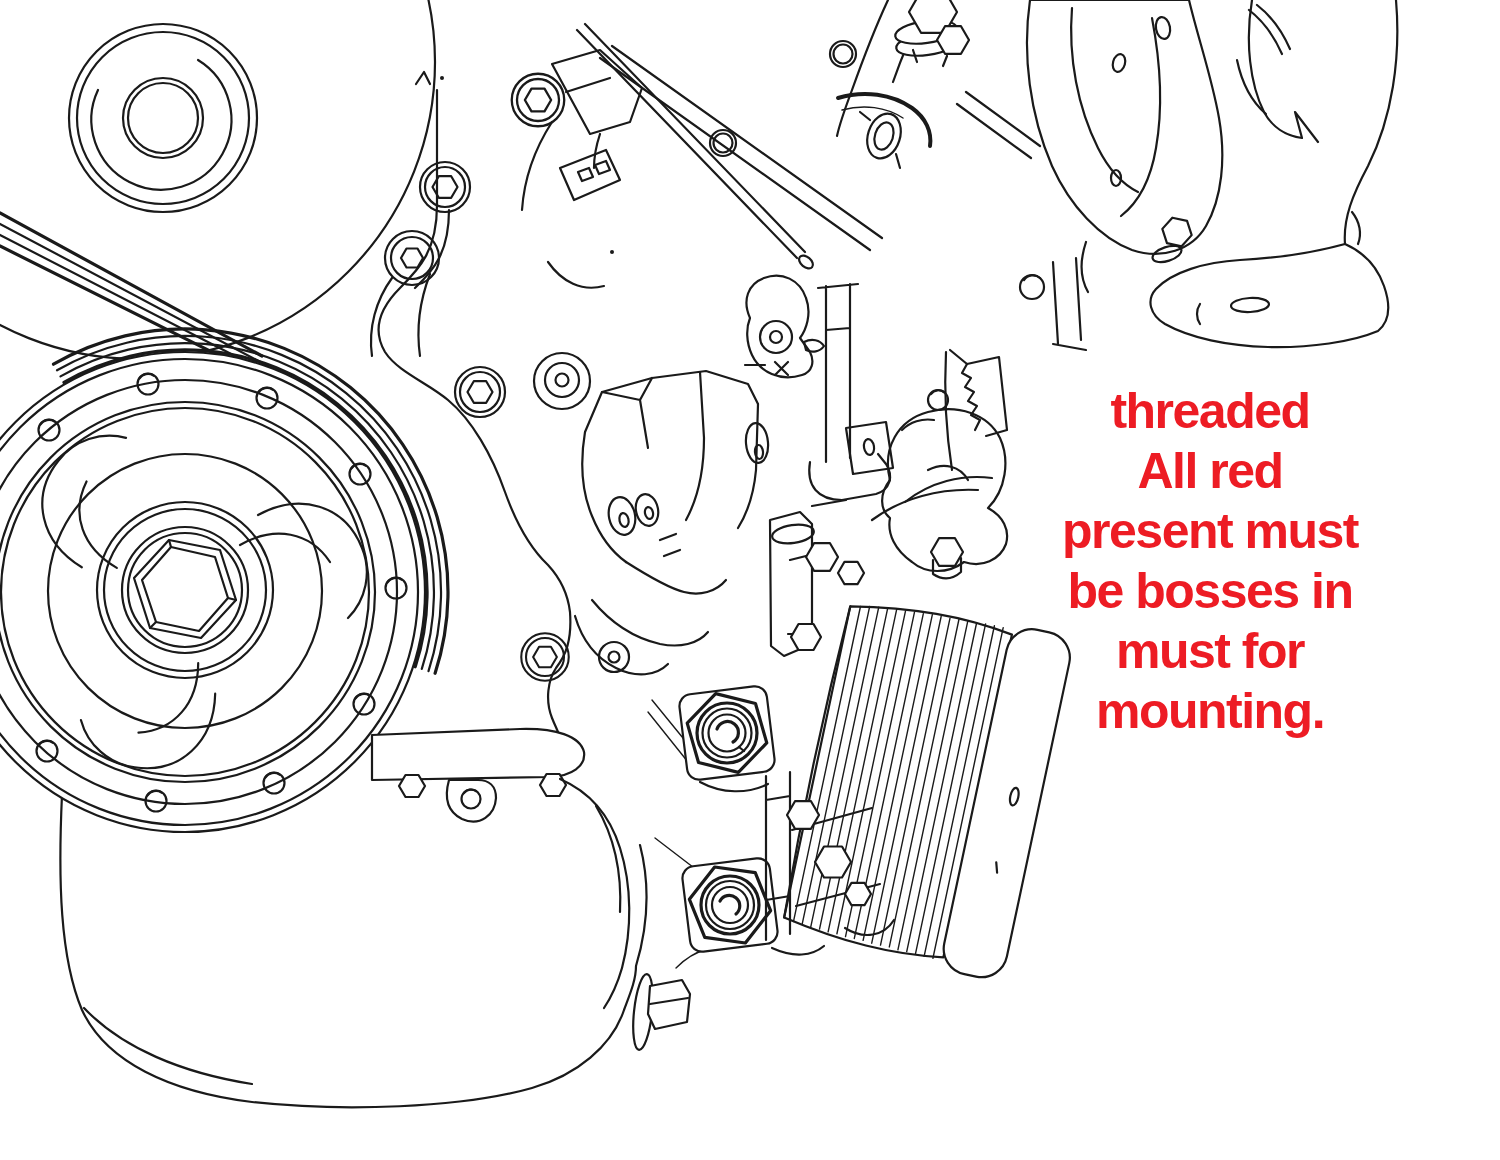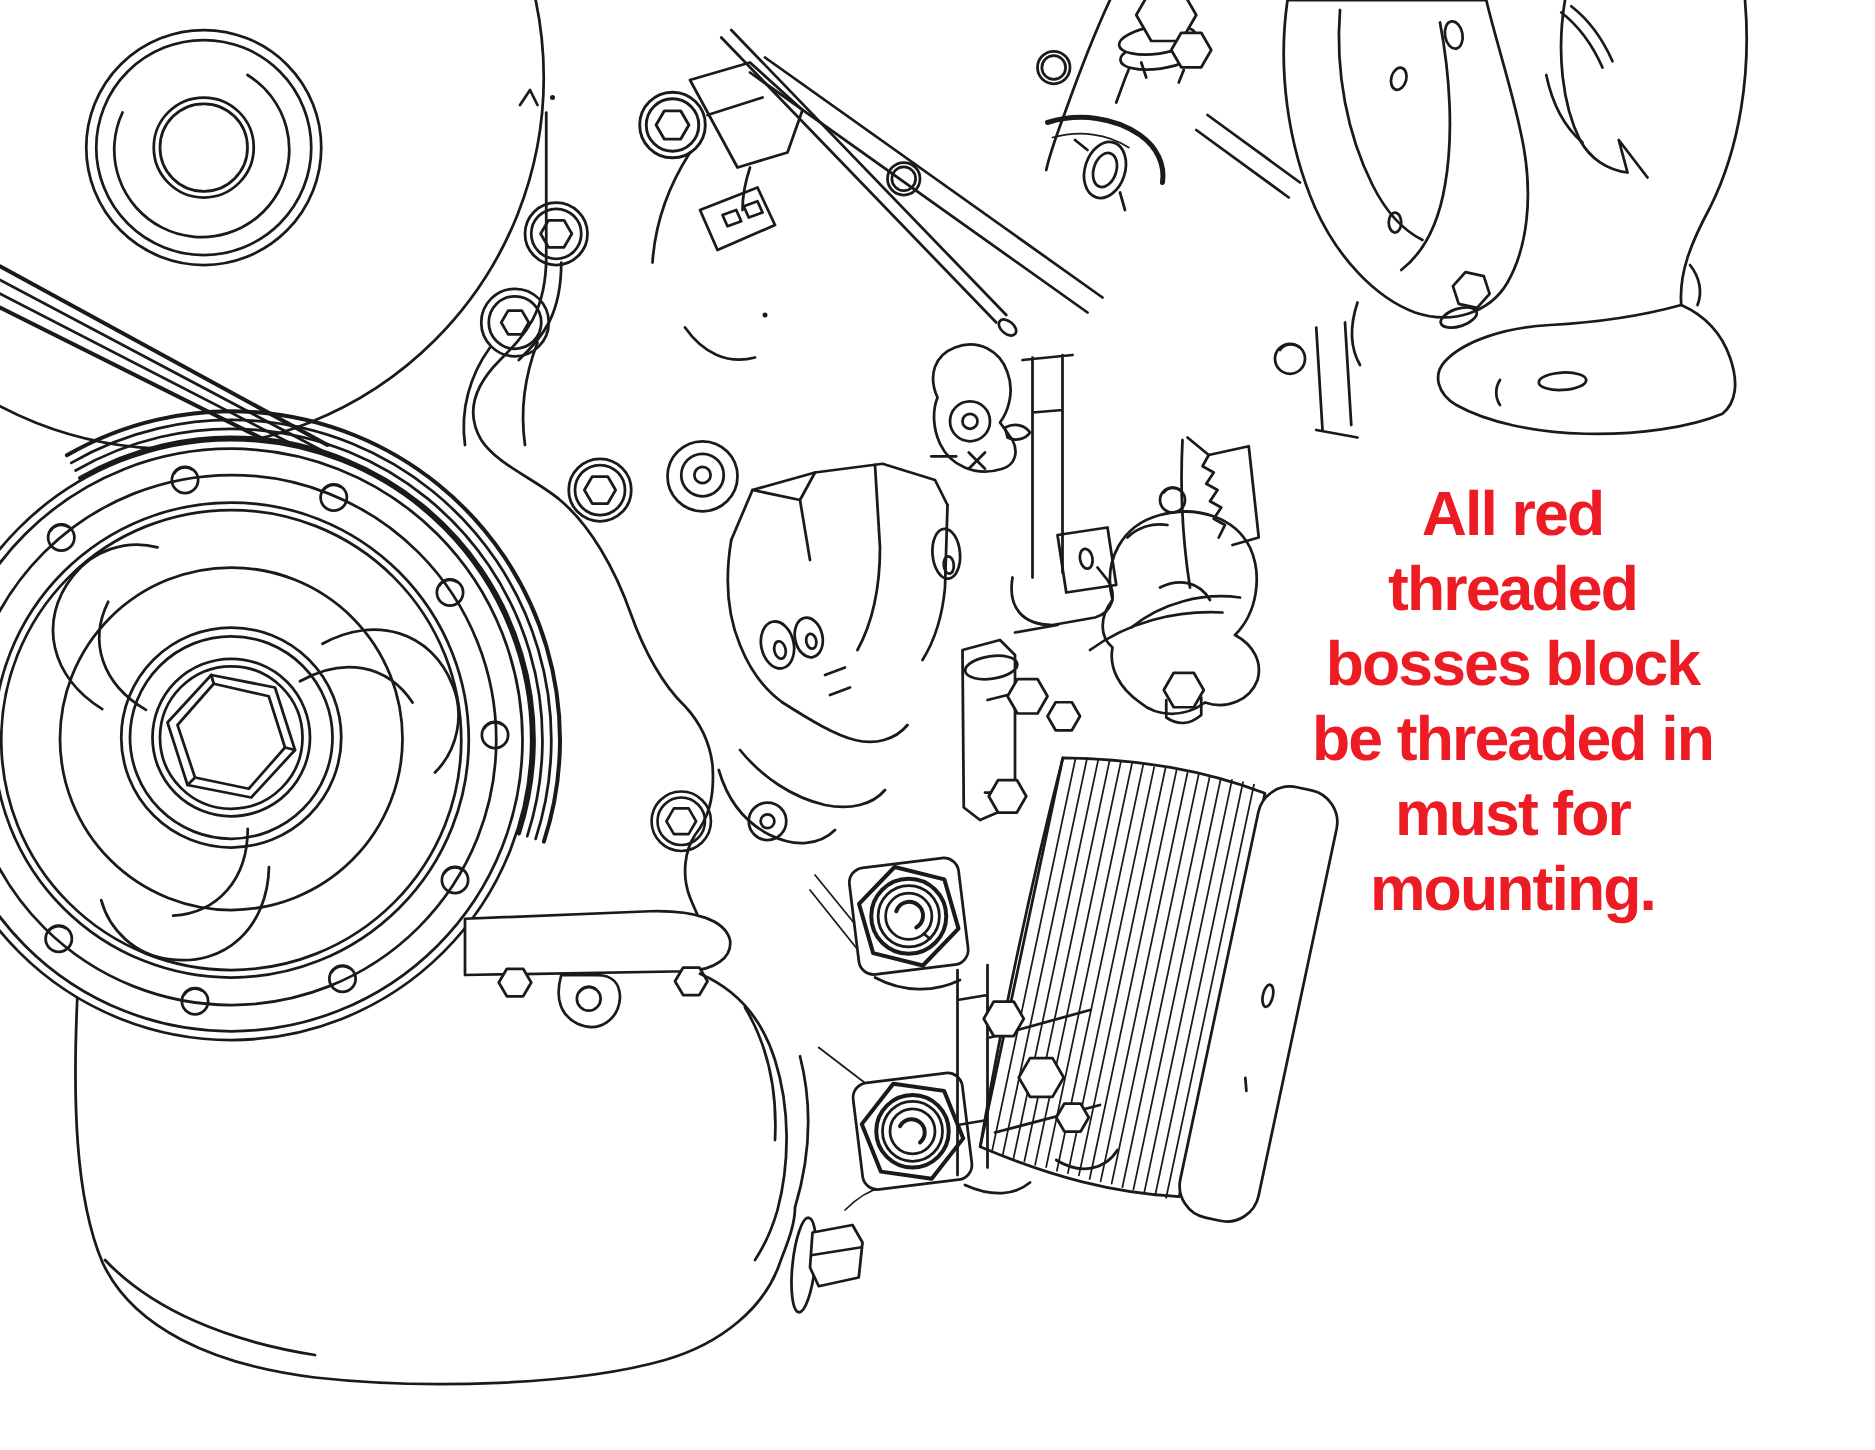--- a/index.html
+++ b/index.html
@@ -346,21 +346,21 @@
           <circle cx="562" cy="380" r="6.5" fill="#ffffff" stroke="none"></circle>
         </g>
         <g>
           <circle cx="614" cy="657" r="15" fill="#ed1c24" stroke="none"></circle>
           <circle cx="614" cy="657" r="5.5" fill="#ffffff" stroke="none"></circle>
         </g>
       </g>
 </svg>
 
   <div id="note" style="color: rgb(237, 28, 36);">
+    <div>threaded</div>
     <div>All red</div>
-    <div>threaded</div>
-    <div>bosses block</div>
-    <div>be threaded in</div>
+    <div>present must</div>
+    <div>be bosses in</div>
     <div>must for</div>
     <div>mounting.</div>
   </div>
 
 </div>
 
 </body></html>

